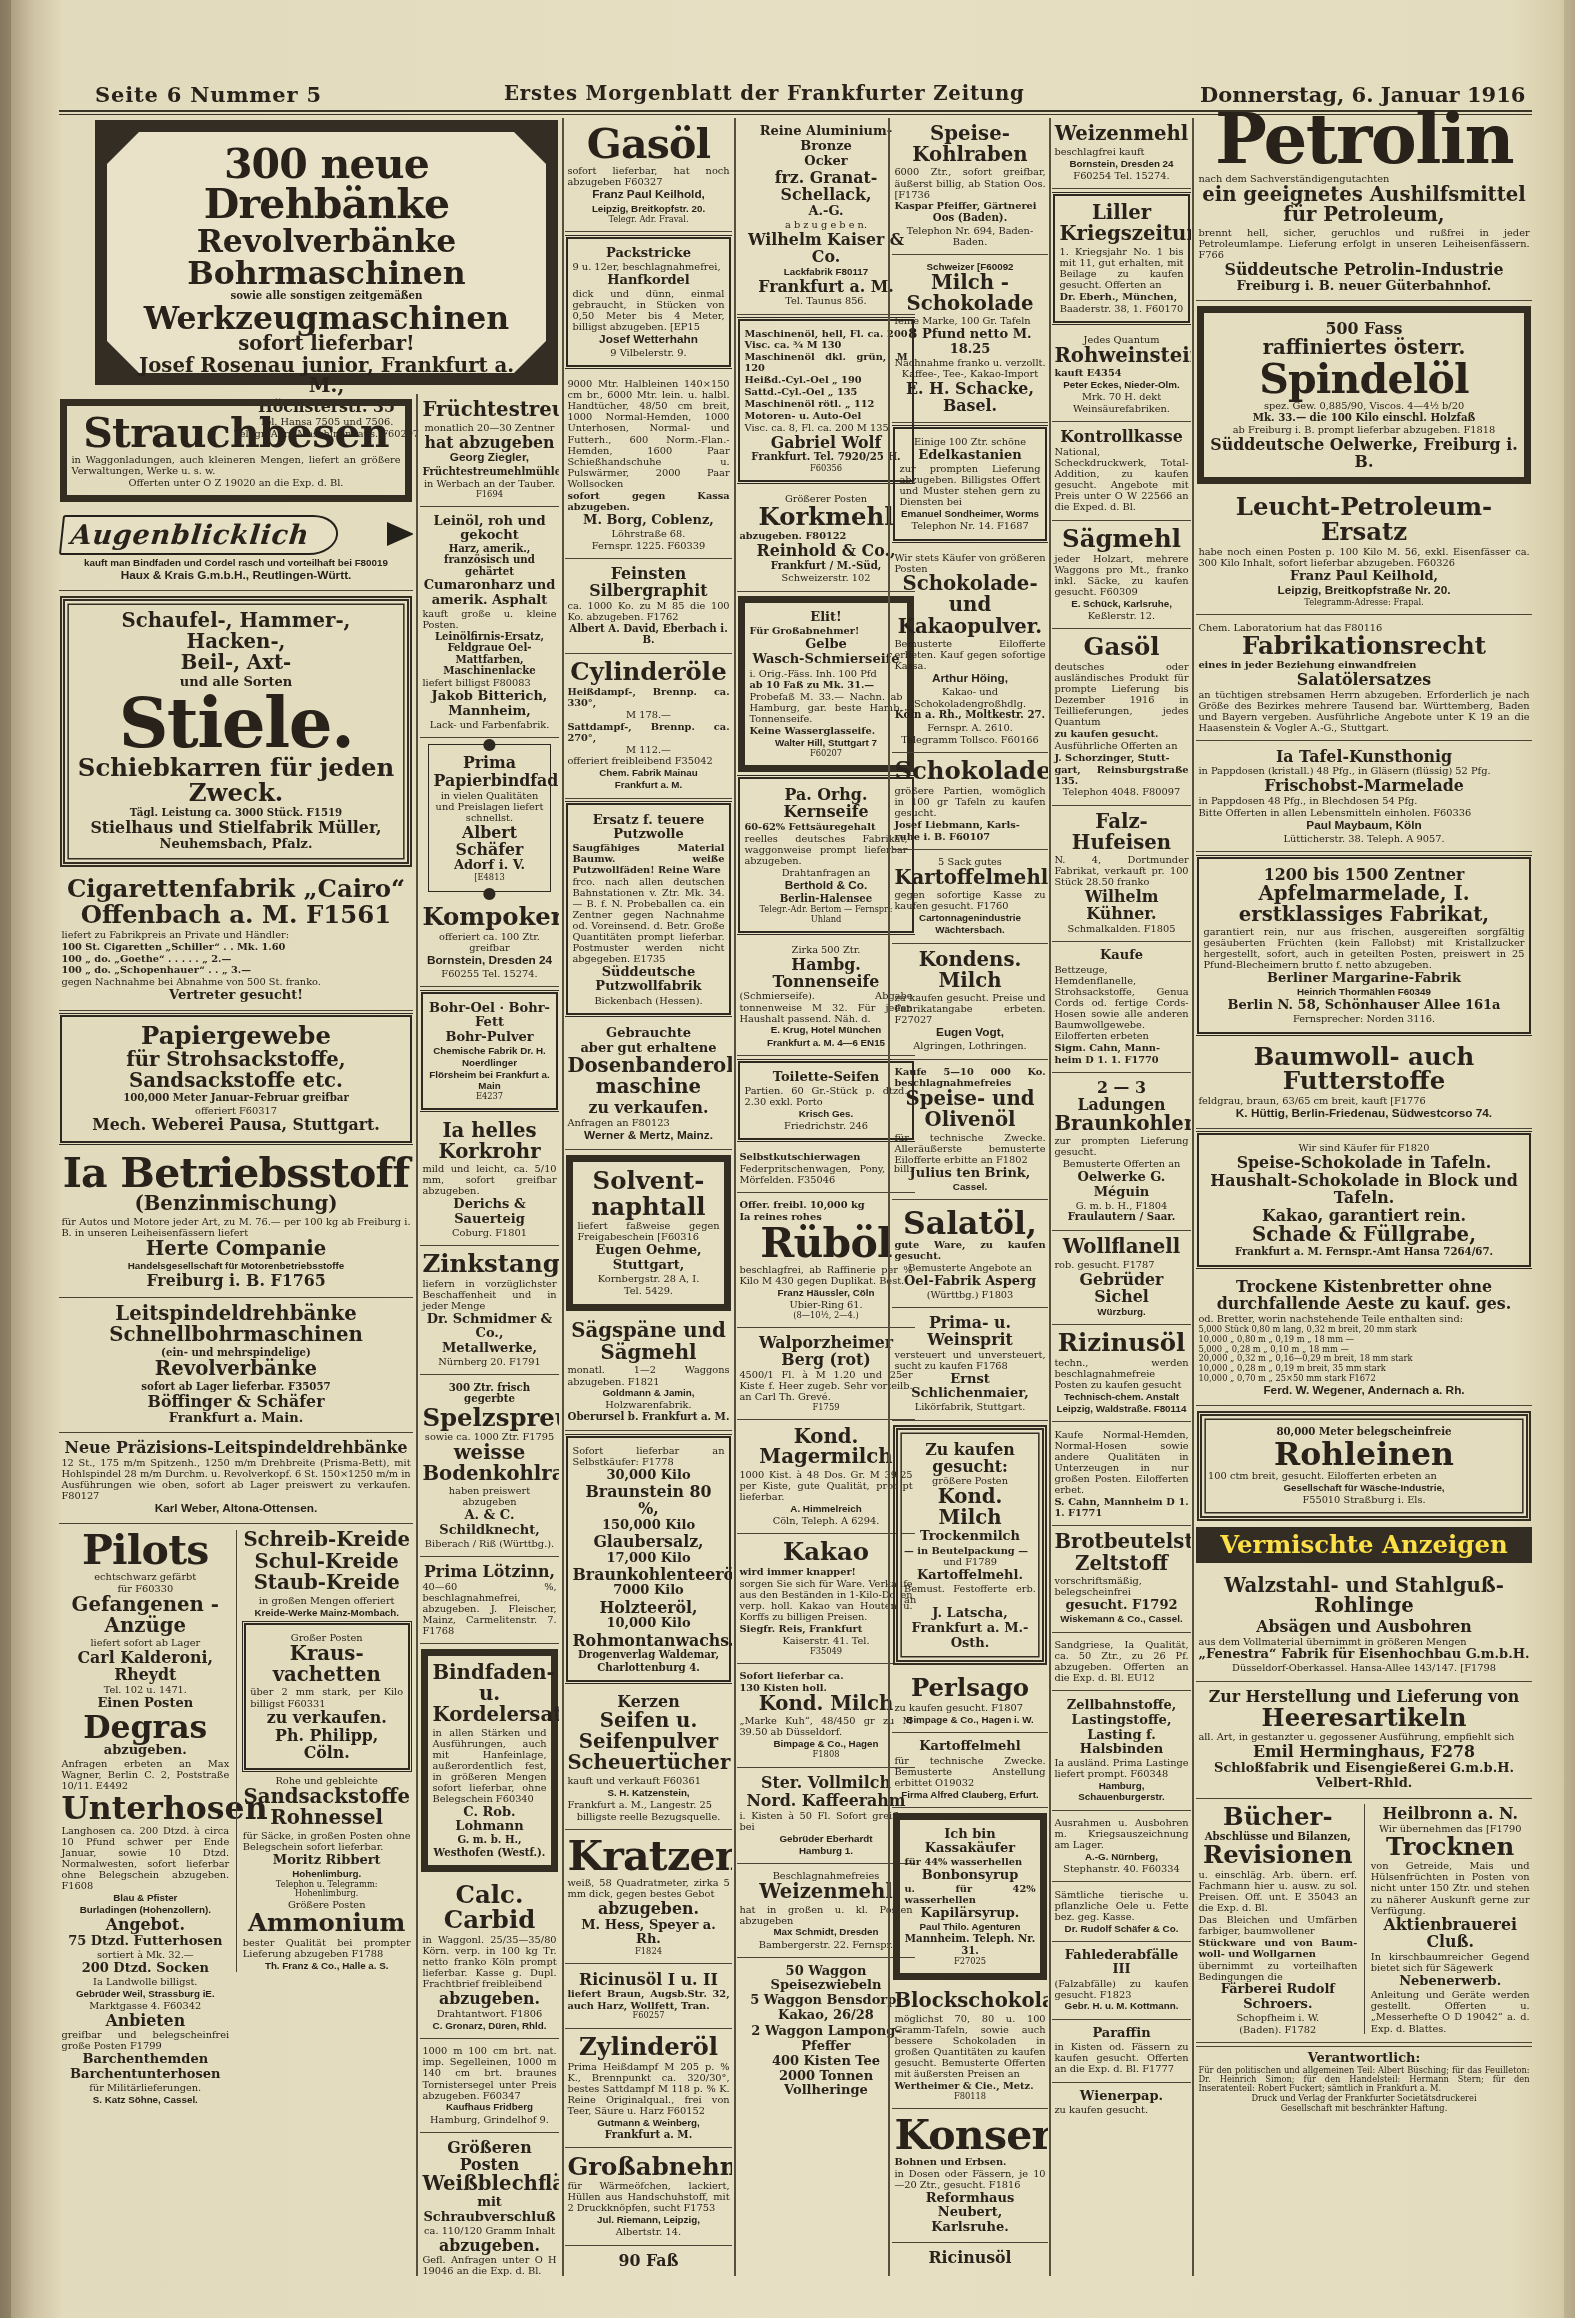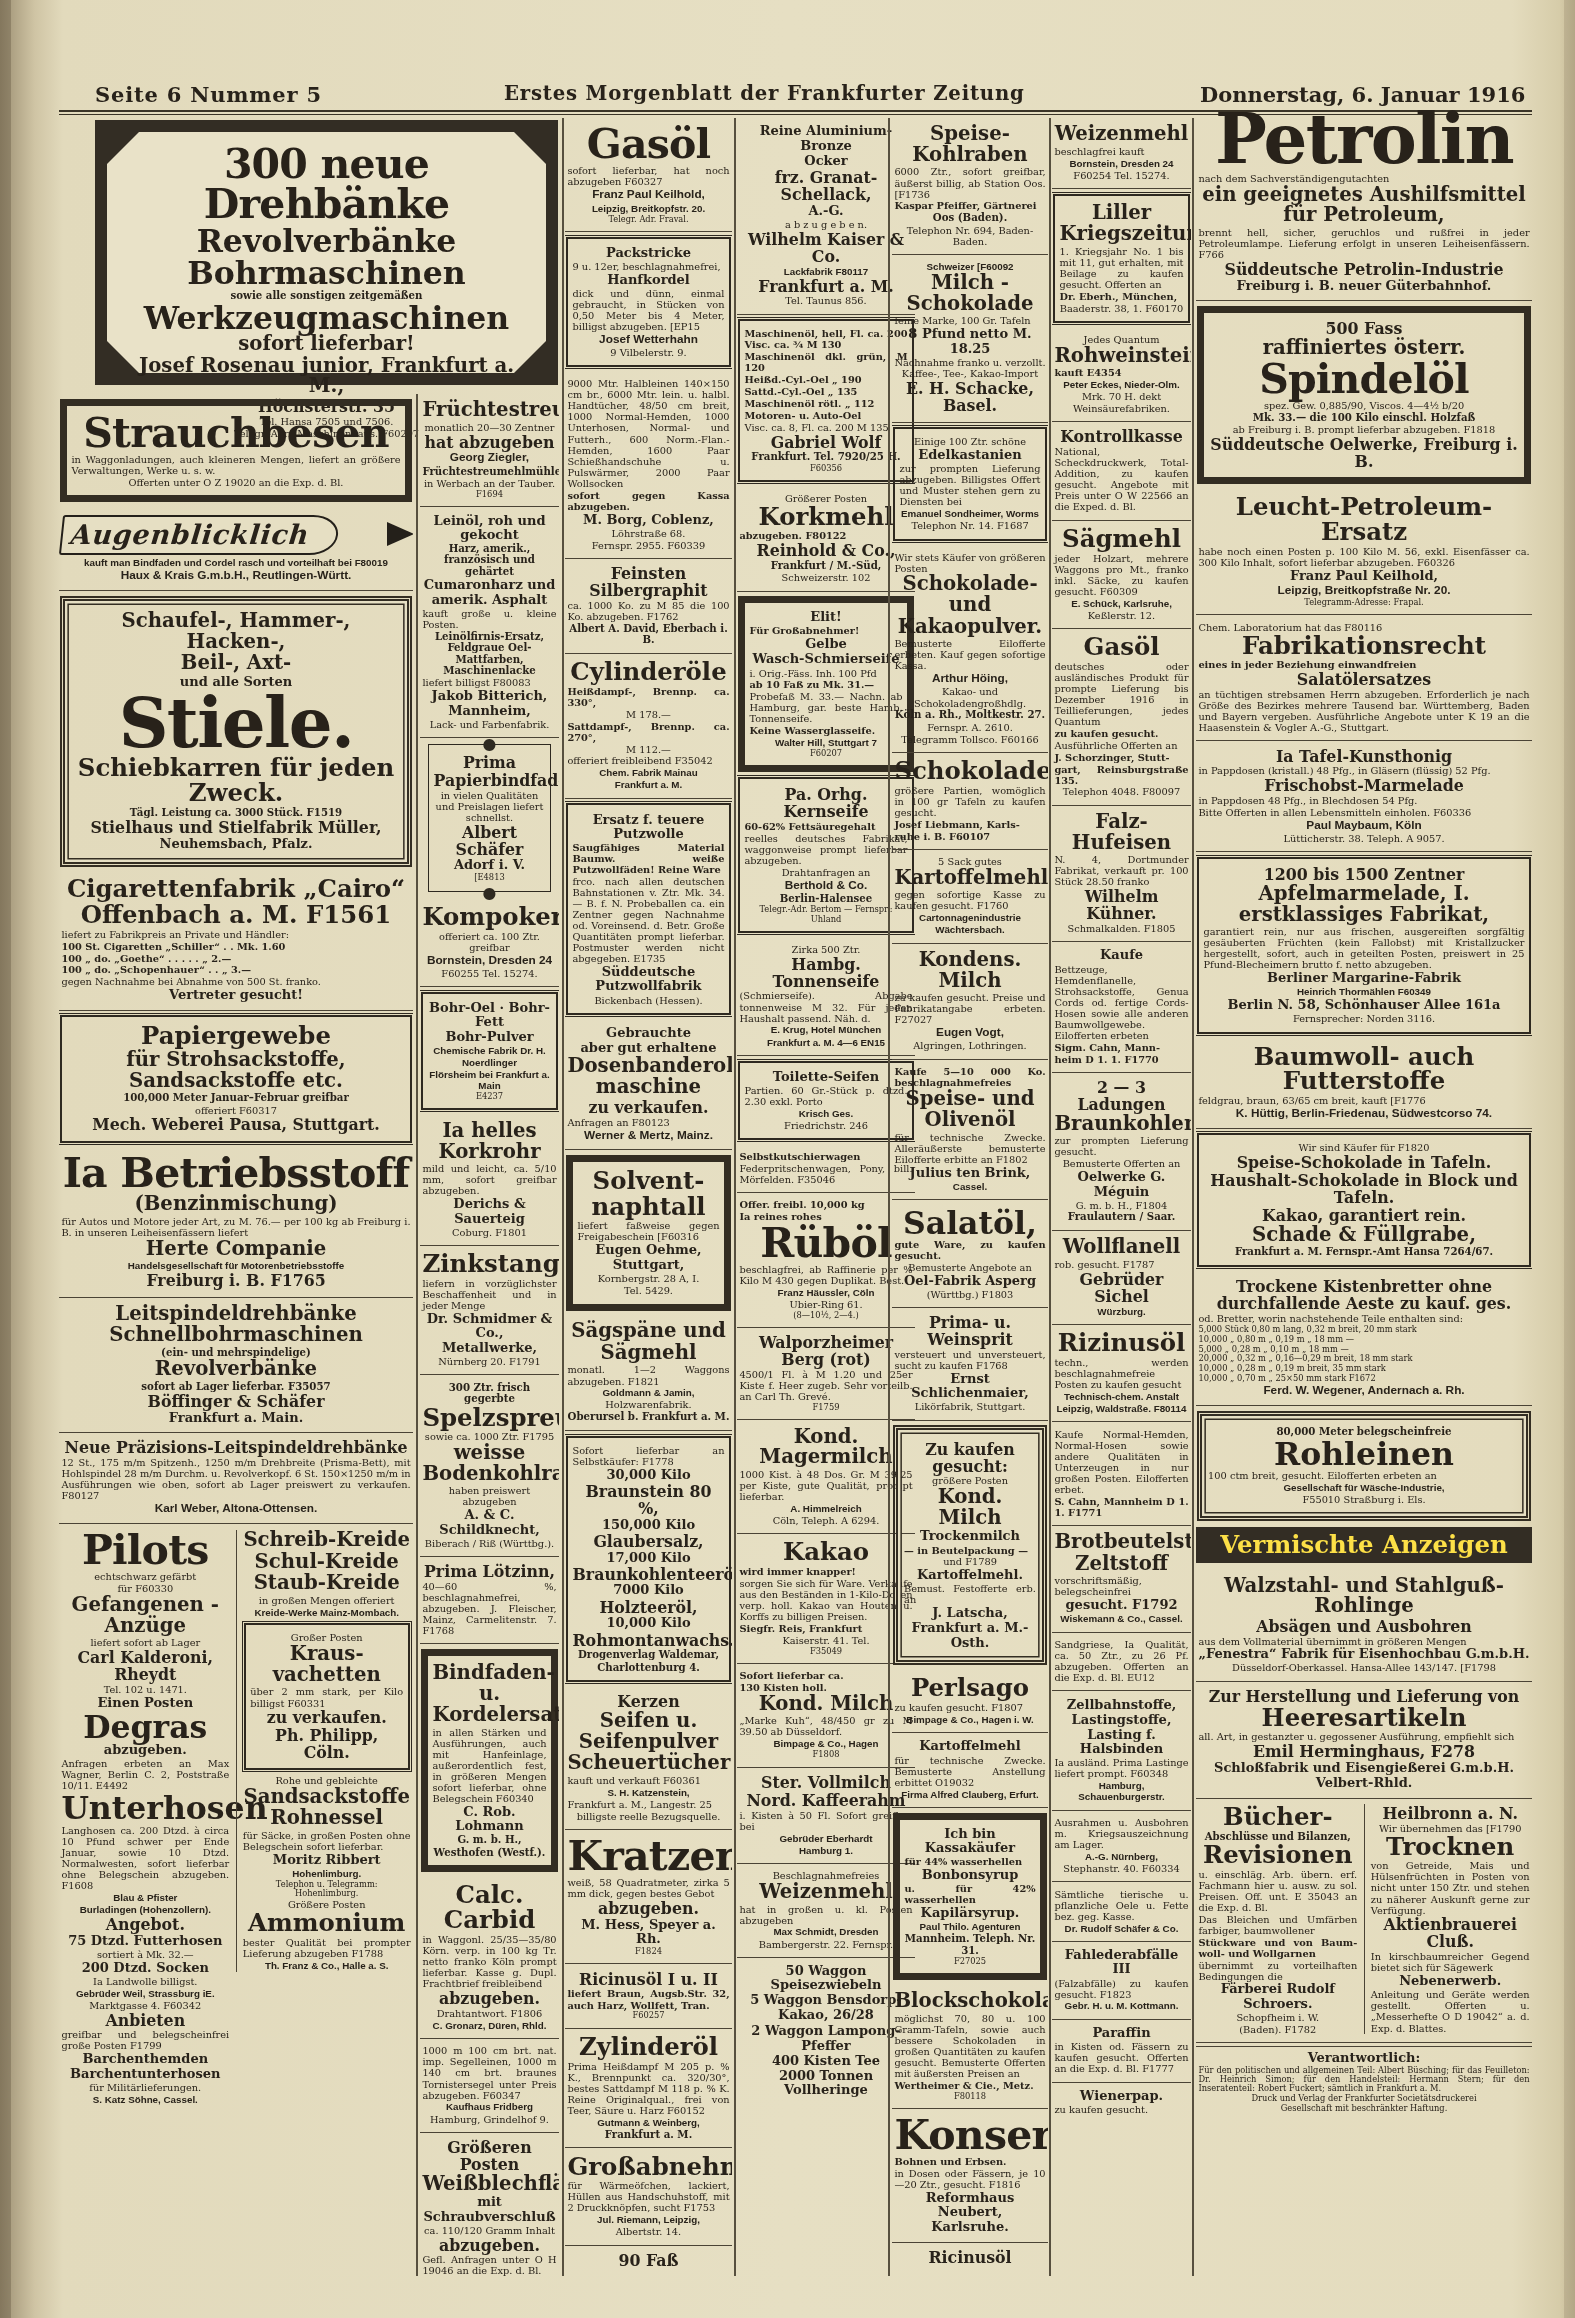--- a/index.html
+++ b/index.html
@@ -313,21 +313,21 @@
           <div class="ln h4">Hanfkordel</div>
           <div class="ln b">dick und dünn, einmal gebraucht, in Stücken von 0,50 Meter bis 4 Meter, billigst abzugeben.  [EP15</div>
           <div class="ln s">Josef Wetterhahn</div>
           <div class="ln bc">9 Vilbelerstr. 9.</div>
         </div>
         <div class="ad">
           <div class="ln b">9000 Mtr. Halbleinen 140×150 cm br., 6000 Mtr. lein. u. halbl. Handtücher, 48/50 cm breit, 1000 Normal-Hemden, 1000 Unterhosen, Normal- und Futterh., 600 Norm.-Flan.-Hemden, 1600 Paar Schießhandschuhe u. Pulswärmer, 2000 Paar Wollsocken</div>
           <div class="ln bb">sofort gegen Kassa abzugeben.</div>
           <div class="ln h4">M. Borg, Coblenz,</div>
           <div class="ln bc">Löhrstraße 68.</div>
-          <div class="ln bc">Fernspr. 2955.        F60339</div>
+          <div class="ln bc">Fernspr. 1225.        F60339</div>
         </div>
         <div class="ad">
           <div class="ln h3">Feinsten Silbergraphit</div>
           <div class="ln b">ca. 1000 Ko. zu M 85 die 100 Ko. abzugeben.        F1762</div>
           <div class="ln bbc">Albert A. David, Eberbach i. B.</div>
         </div>
         <div class="ad">
           <div class="ln h2">Cylinderöle</div>
           <div class="ln bb">Heißdampf-, Brennp. ca. 330°,</div>
           <div class="ln bc">M 178.—</div>

